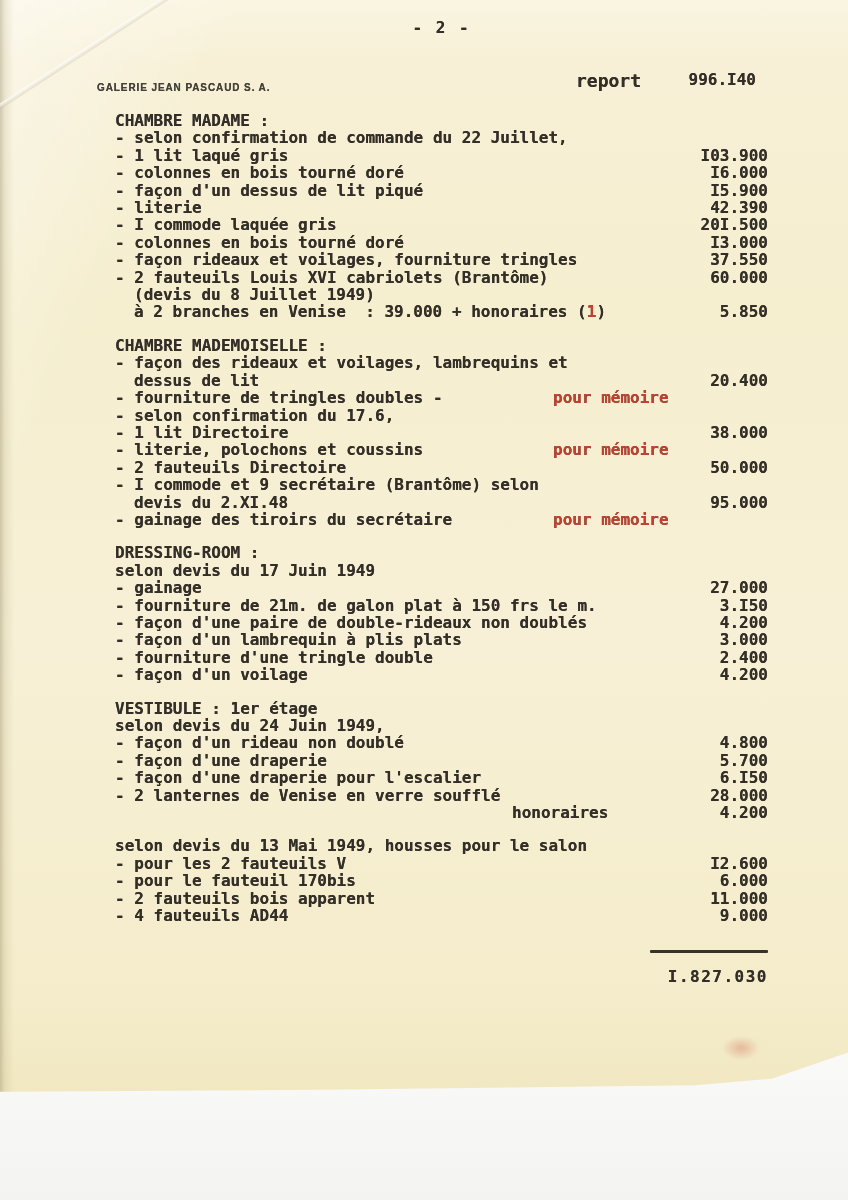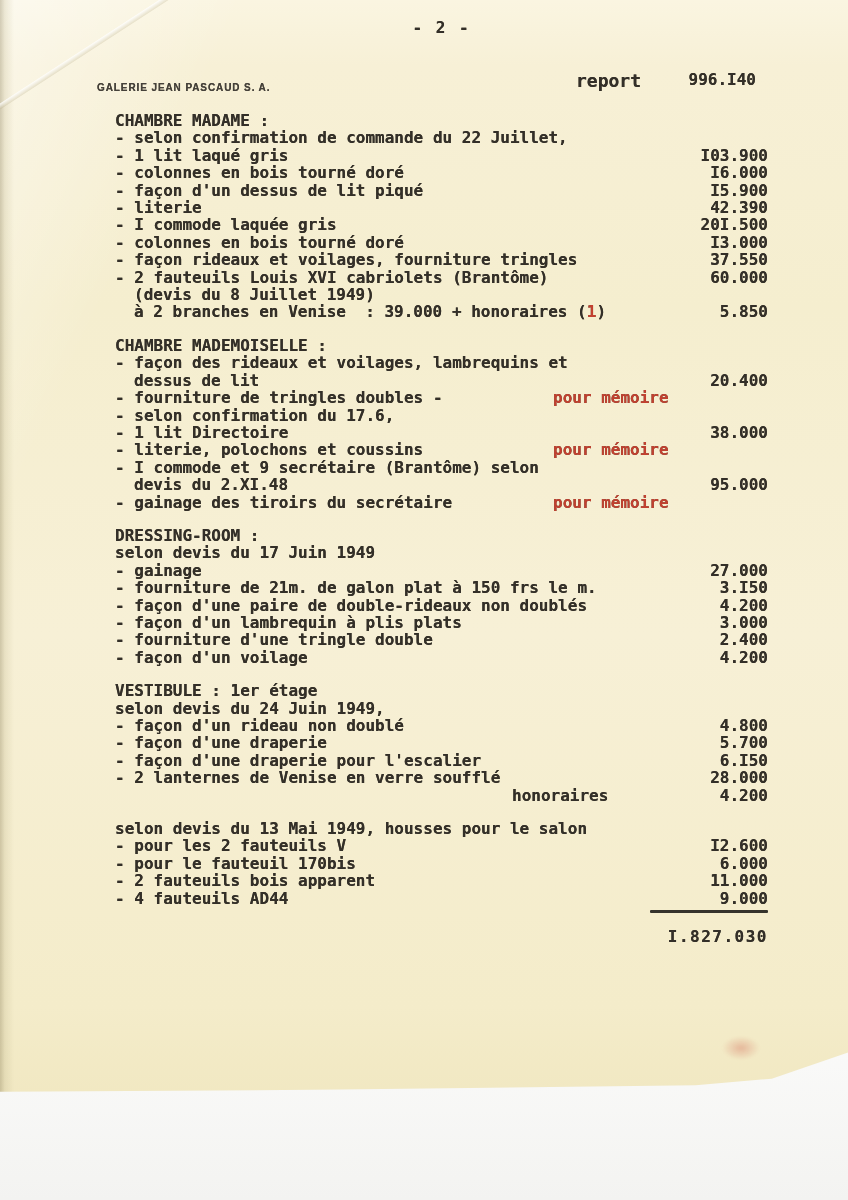--- a/index.html
+++ b/index.html
@@ -49,21 +49,21 @@
   }
   .section{margin-bottom:16px;}
   .section-title{white-space:pre;}
   .row{position:relative;min-height:17.4px;}
   .row-text{white-space:pre;}
   .row-text.indent{padding-left:19px;}
   .row-text.mid{padding-left:397px;text-align:right;}
   .red-inline{color:#c2402f;}
   .memo{position:absolute;left:438px;top:0;color:#c2402f;white-space:pre;}
   .amount{position:absolute;right:0;top:0;white-space:pre;}
-  .total-block{position:absolute;left:115px;top:910px;width:653px;}
+  .total-block{position:absolute;left:115px;top:950px;width:653px;}
   .total-rule{width:118px;height:3px;background:#35332c;margin-left:auto;border-radius:1px;}
   .total-amount{
     text-align:right;margin-top:14px;
     font-size:16px;font-weight:700;color:#332f28;letter-spacing:1.5px;
   }
   .red-smudge{
     position:absolute;left:722px;top:1036px;width:38px;height:24px;border-radius:50%;
     background:radial-gradient(ellipse at center,rgba(200,70,55,0.30),rgba(200,70,55,0) 70%);
     filter:blur(1px);
   }
@@ -98,20 +98,21 @@
         <div class="row"><span class="row-text indent">à 2 branches en Venise  : 39.000 + honoraires (</span><span class="red-inline">1</span><span class="row-text">)</span><span class="amount">5.850</span></div>
       </div>
       <div class="section">
         <div class="section-title">CHAMBRE MADEMOISELLE :</div>
         <div class="row"><span class="row-text">- façon des rideaux et voilages, lambrequins et</span></div>
         <div class="row"><span class="row-text indent">dessus de lit</span><span class="amount">20.400</span></div>
         <div class="row"><span class="row-text">- fourniture de tringles doubles -</span><span class="memo">pour mémoire</span></div>
         <div class="row"><span class="row-text">- selon confirmation du 17.6,</span></div>
         <div class="row"><span class="row-text">- 1 lit Directoire</span><span class="amount">38.000</span></div>
         <div class="row"><span class="row-text">- literie, polochons et coussins</span><span class="memo">pour mémoire</span></div>
+        <div class="row"><span class="row-text">- 2 fauteuils Directoire</span><span class="amount">50.000</span></div>
         <div class="row"><span class="row-text">- I commode et 9 secrétaire (Brantôme) selon</span></div>
         <div class="row"><span class="row-text indent">devis du 2.XI.48</span><span class="amount">95.000</span></div>
         <div class="row"><span class="row-text">- gainage des tiroirs du secrétaire</span><span class="memo">pour mémoire</span></div>
       </div>
       <div class="section">
         <div class="section-title">DRESSING-ROOM :</div>
         <div class="row"><span class="row-text">selon devis du 17 Juin 1949</span></div>
         <div class="row"><span class="row-text">- gainage</span><span class="amount">27.000</span></div>
         <div class="row"><span class="row-text">- fourniture de 21m. de galon plat à 150 frs le m.</span><span class="amount">3.I50</span></div>
         <div class="row"><span class="row-text">- façon d'une paire de double-rideaux non doublés</span><span class="amount">4.200</span></div>

